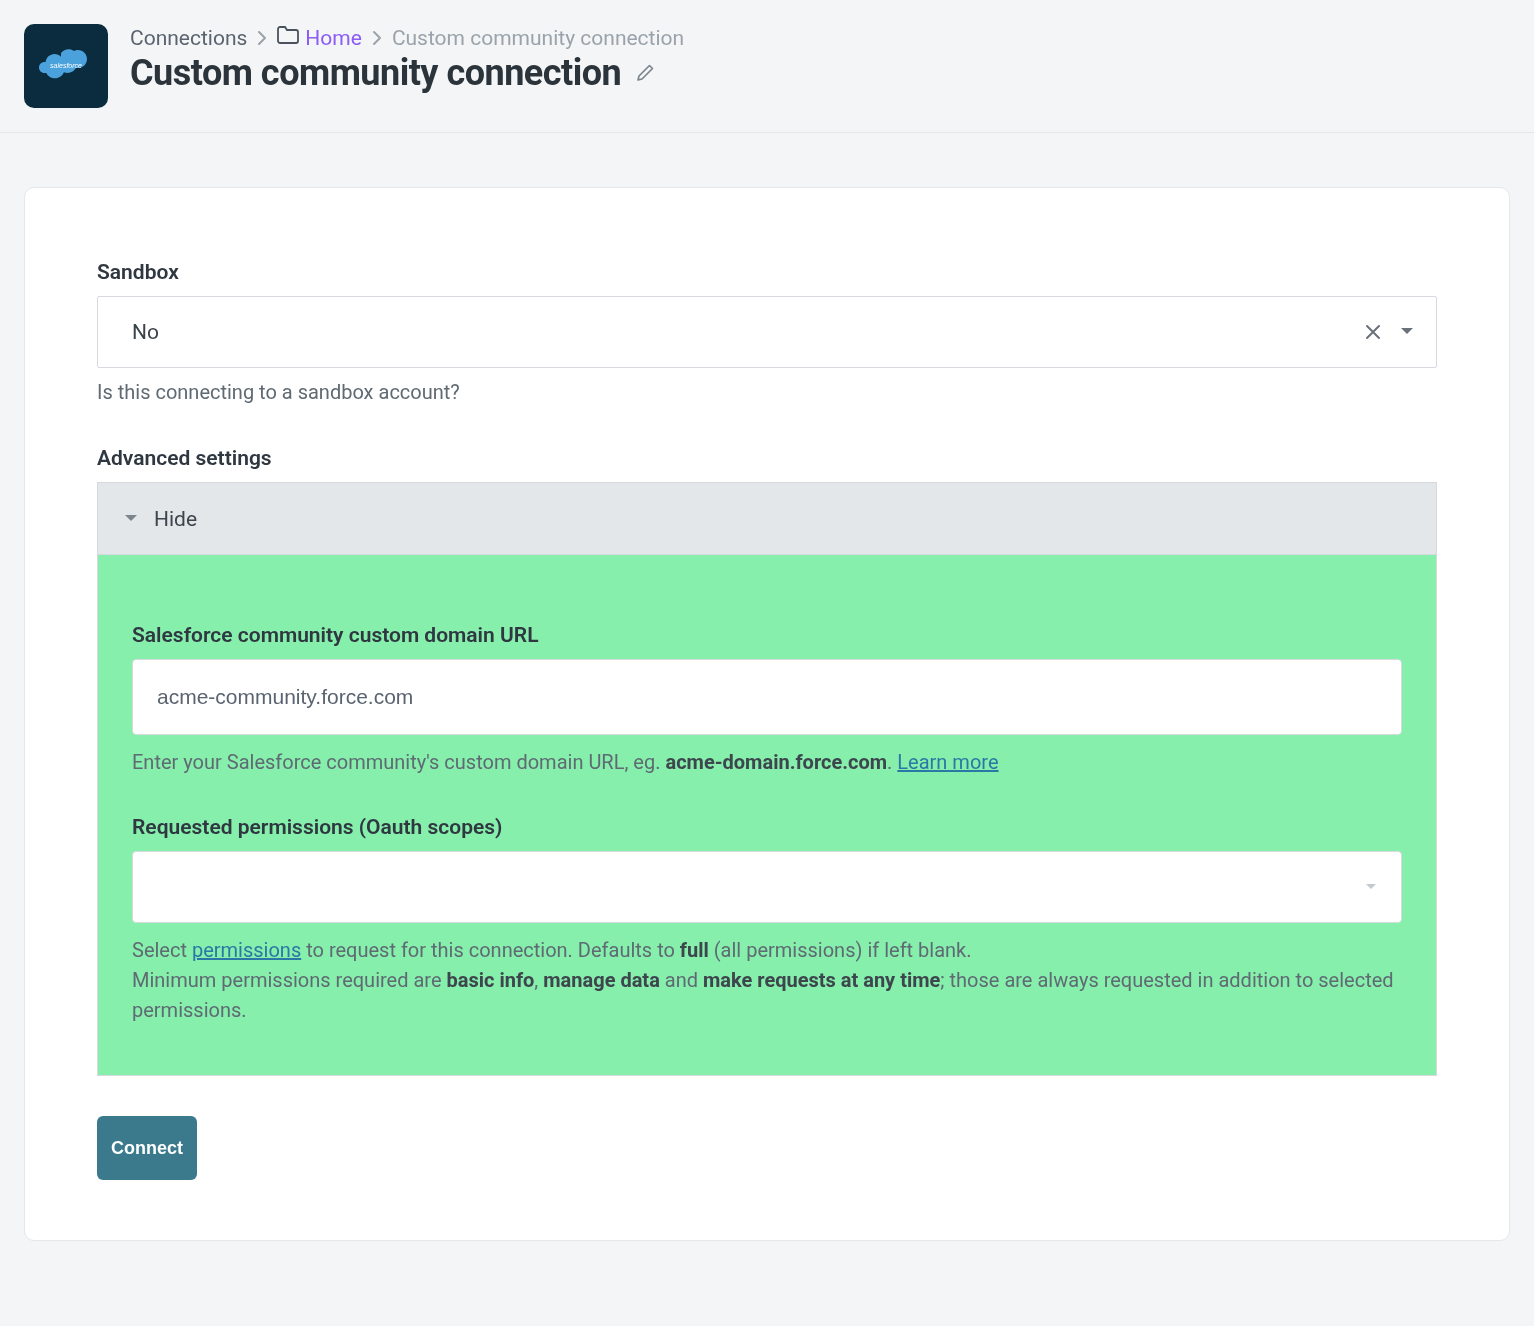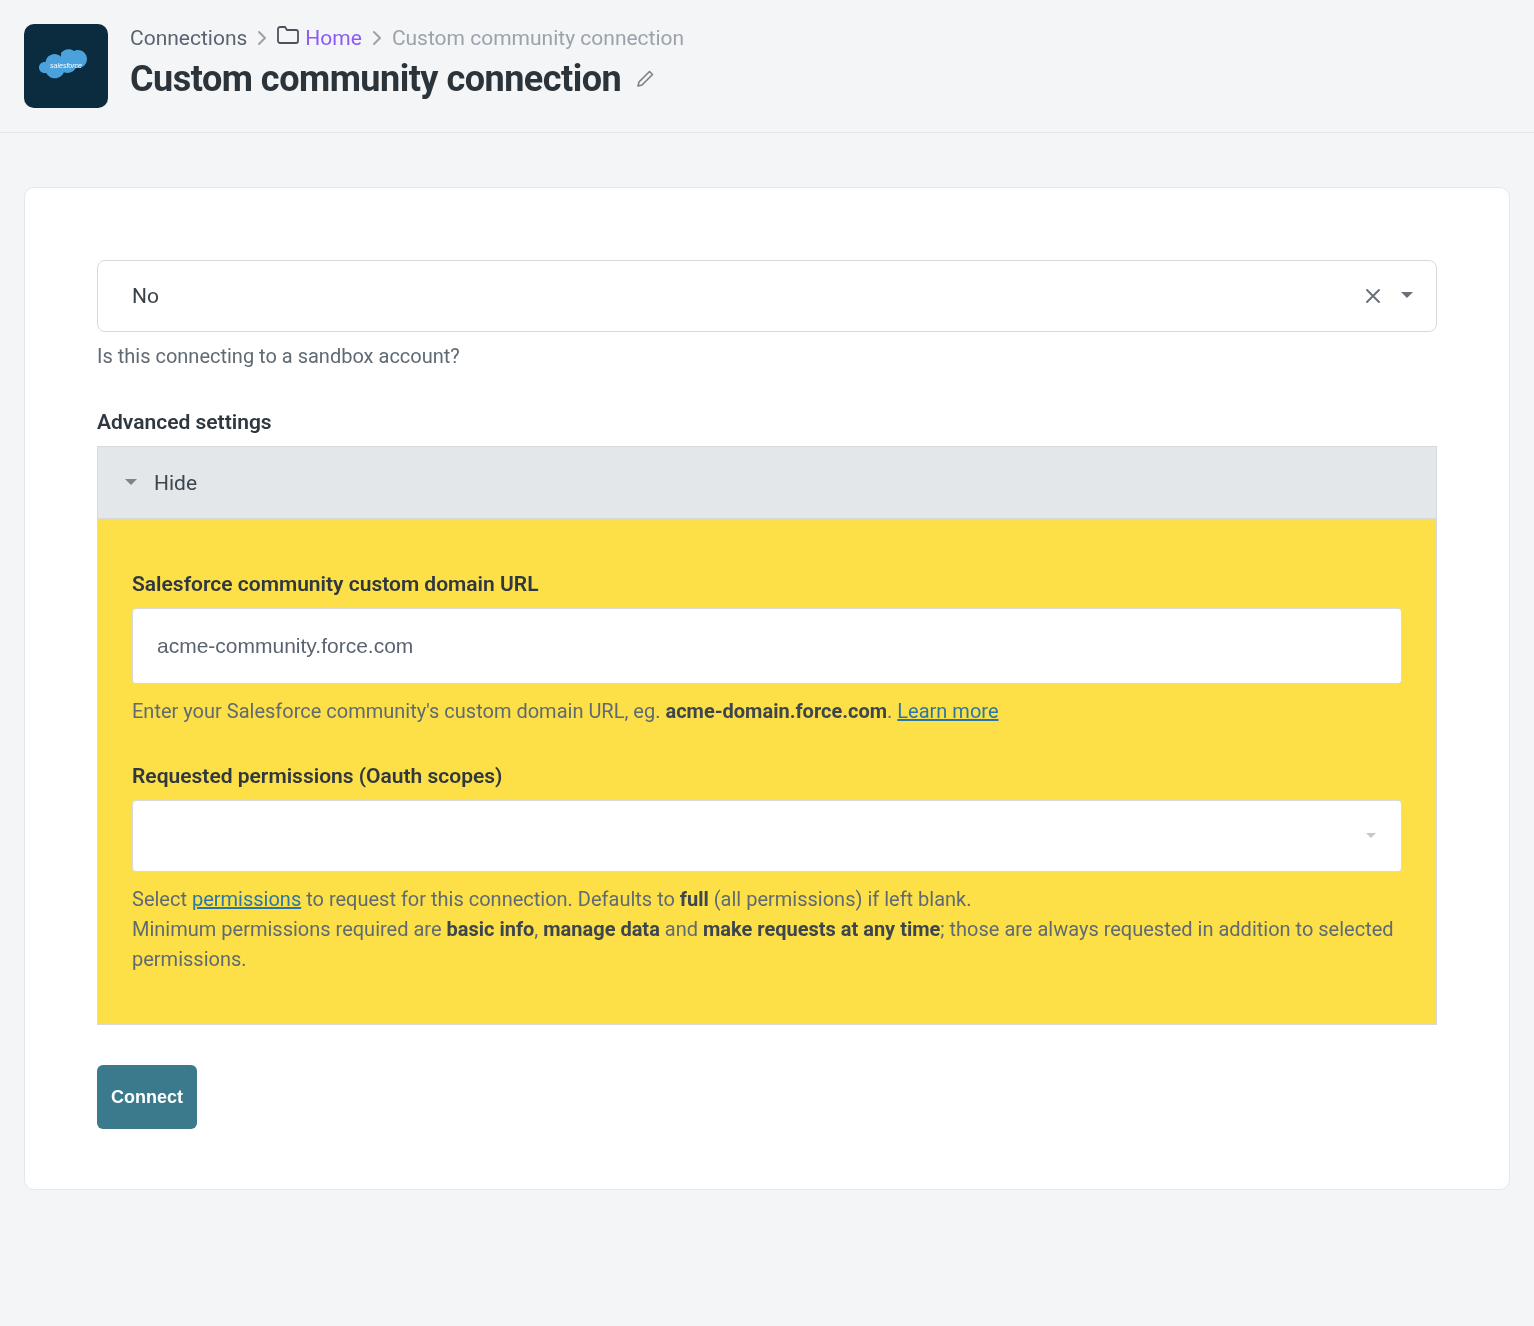--- a/index.html
+++ b/index.html
@@ -35,21 +35,21 @@
       justify-content: center;
       flex-shrink: 0;
     }
     .salesforce-cloud {
       width: 54px;
       height: 36px;
     }
     .header-text {
       display: flex;
       flex-direction: column;
-      gap: 8px;
+      gap: 2px;
       padding-top: 2px;
     }
     .breadcrumb {
       display: flex;
       align-items: center;
       gap: 10px;
       font-size: 21px;
       color: #5a6470;
     }
     .breadcrumb-link {
@@ -97,21 +97,21 @@
       font-size: 21px;
       font-weight: 600;
       color: #2f3740;
       margin-bottom: 12px;
       display: block;
     }
     .select-box {
       width: 100%;
       height: 72px;
       border: 1px solid #d6dade;
-      border-radius: 8px;
+      border-radius: 2px;
       background: #fff;
       display: flex;
       align-items: center;
       padding: 0 22px 0 34px;
       position: relative;
       font-size: 21px;
       color: #3a424a;
       cursor: pointer;
     }
     .select-value {
@@ -146,22 +146,22 @@
       display: flex;
       align-items: center;
       padding: 0 26px;
       gap: 16px;
       cursor: pointer;
       font-size: 21px;
       color: #3d454d;
       border-bottom: 1px solid #d6dade;
     }
     .advanced-body {
-      background: #fde047;
-      padding: 53px 34px 50px 34px;
+      background: #86efac;
+      padding: 68px 34px 50px 34px;
     }
     .inner-field {
       margin-bottom: 38px;
     }
     .inner-field:last-child {
       margin-bottom: 0;
     }
     .inner-label {
       font-size: 21px;
       font-weight: 600;
@@ -286,20 +286,21 @@
               <path d="M14.5 2.5l3 3L7 16l-4 1 1-4L14.5 2.5z" stroke="#7a828a" stroke-width="1.6" fill="none" stroke-linejoin="round"></path>
             </svg>
         </span>
       </div>
     </div>
   </div>
 
   <div class="card">
 
     <div class="field-group">
+      <label class="field-label">Sandbox</label>
       <div class="select-box">
         <span class="select-value">No</span>
         <span class="select-controls">
           <span class="close-icon">
             <svg width="18" height="18" viewBox="0 0 18 18">
                 <path d="M3 3l12 12M15 3L3 15" stroke="#6a7178" stroke-width="2" stroke-linecap="round"></path>
               </svg>
           </span>
           <span class="caret-down">
             <svg width="14" height="10" viewBox="0 0 14 10">

